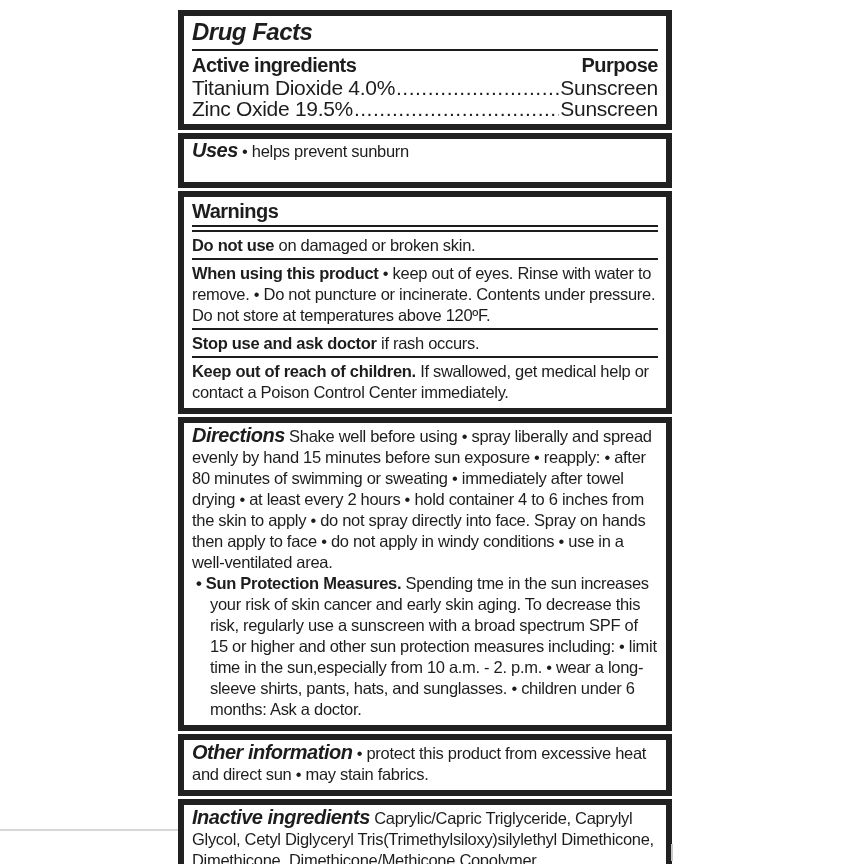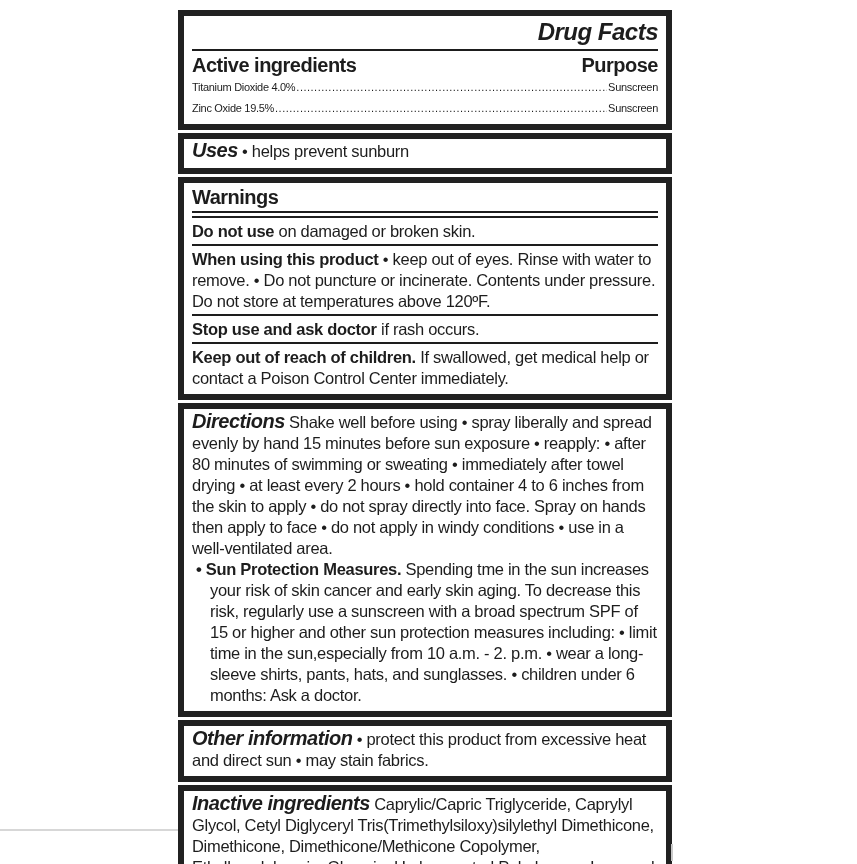--- a/index.html
+++ b/index.html
@@ -28,21 +28,20 @@
     background: #ffffff;
     padding: 2px 8px 5px 8px;
     margin-bottom: 3px;
   }
   .h1 {
     font-size: 24px;
     font-weight: bold;
     font-style: italic;
     letter-spacing: -0.5px;
     line-height: 28px;
-    text-align: right;
   }
   .h2 {
     font-size: 20px;
     font-weight: bold;
     letter-spacing: -0.5px;
   }
   .body-text, p.body-text {
     font-size: 16.5px;
     line-height: 21px;
     letter-spacing: -0.3px;
@@ -57,21 +56,21 @@
     margin: 2px 0 3px 0;
   }
   .row-split {
     display: flex;
     justify-content: space-between;
     align-items: baseline;
   }
   .ing-row {
     display: flex;
     align-items: baseline;
-    font-size: 11px;
+    font-size: 21px;
     line-height: 21px;
     letter-spacing: -0.3px;
   }
   .leader {
     flex: 1;
     overflow: hidden;
     white-space: nowrap;
     margin: 0 1px;
   }
   .leader::after {
@@ -123,21 +122,21 @@
       <span class="leader"></span>
       <span>Sunscreen</span>
     </div>
     <div class="ing-row">
       <span>Zinc Oxide 19.5%</span>
       <span class="leader"></span>
       <span>Sunscreen</span>
     </div>
   </div>
 
-  <div class="box" style="padding-top:1px; padding-bottom:6px;">
+  <div class="box" style="padding-top:1px; padding-bottom:20px;">
     <p class="body-text">
       <span class="inline-h">Uses</span>
       <span>• helps prevent sunburn</span>
     </p>
   </div>
 
   <div class="box">
     <div class="h2" style="line-height:24px;">Warnings</div>
     <div class="rule-thin"></div>
     <div class="rule-thin"></div>

